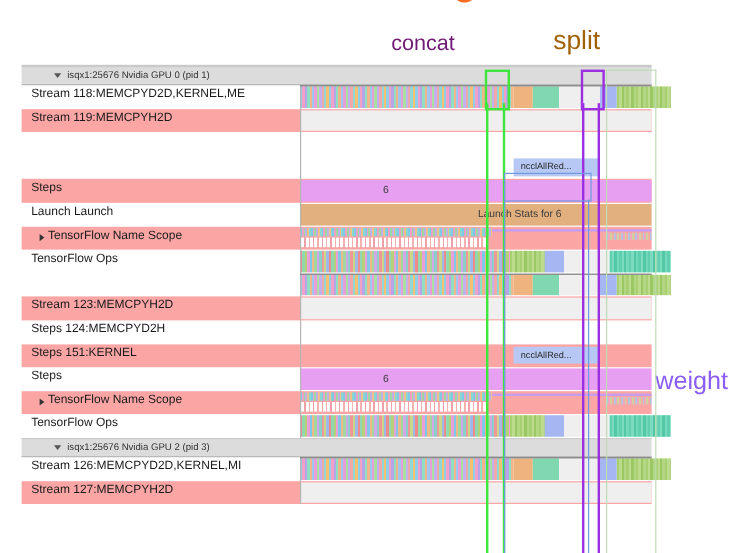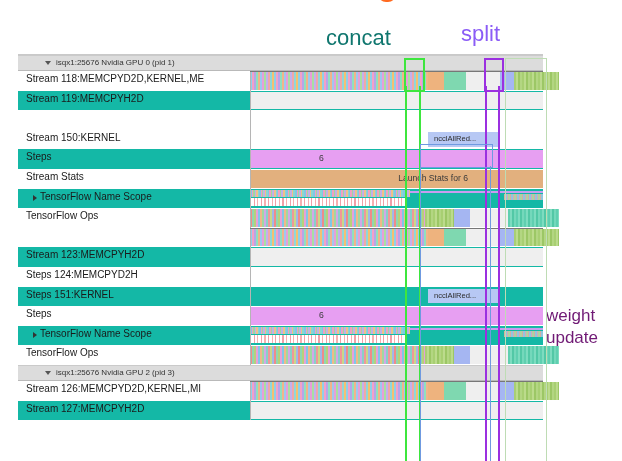--- a/index.html
+++ b/index.html
@@ -6,40 +6,40 @@
   body{
     width:622px;height:461px;overflow:hidden;position:relative;
     background:#ffffff;
     font-family:"Liberation Sans","DejaVu Sans",sans-serif;
     -webkit-font-smoothing:antialiased;
   }
   #root{position:absolute;left:0;top:0;width:622px;height:461px;}
 
   
   .annot{position:absolute;font-weight:400;white-space:nowrap;line-height:1;}
-  .annot-concat{left:326px;top:27px;font-size:22px;color:#0f766e;}
-  .annot-split{left:461px;top:23px;font-size:22px;color:#8b5cf6;}
+  .annot-concat{left:326px;top:27px;font-size:18px;color:#701a75;}
+  .annot-split{left:461px;top:23px;font-size:22px;color:#a16207;}
   .annot-nccl{left:423px;top:106px;font-size:20px;color:#4b7fdd;}
-  .annot-weight{left:546px;top:305px;font-size:17px;color:#701a75;line-height:1.28;}
+  .annot-weight{left:546px;top:305px;font-size:21px;color:#8b5cf6;line-height:1.28;}
   .annot-topcut{position:absolute;left:378px;top:-6px;width:18px;height:8px;
                 background:#ff6a20;border-radius:0 0 9px 9px;}
 
   
   .panel{position:absolute;left:18px;top:54px;width:525px;height:407px;
          background:#ffffff;border-top:1px solid #c9c9c9;}
   .group-header{position:relative;height:14px;background:#dcdcdc;
                 border-bottom:1px solid #b9b9b9;border-top:1px solid #cacaca;}
   .group-header .gh-text{position:absolute;left:38px;top:2px;font-size:8px;color:#333;
                 white-space:nowrap;}
   .group-header .gh-tri{position:absolute;left:27px;top:5px;width:0;height:0;
                 border-left:3.5px solid transparent;border-right:3.5px solid transparent;
                 border-top:4px solid #555;}
 
   .row{position:relative;height:19.6px;}
-  .row.alt{background:#14b8a6;}
+  .row.alt{background:#fca5a5;}
   .row .lbl{position:absolute;left:8px;top:2px;font-size:10px;color:#1a1a1a;
             white-space:nowrap;overflow:hidden;width:222px;}
   .row .lbl.indent{left:22px;}
   .row .tri{position:absolute;left:15px;top:6.5px;width:0;height:0;
             border-top:3.6px solid transparent;border-bottom:3.6px solid transparent;
             border-left:4.6px solid #333;}
   .track{position:absolute;left:232px;top:0;right:0;height:100%;}
 
   
   .col-div{position:absolute;left:232px;top:0;width:1px;height:100%;background:#b5b5b5;z-index:6;}
@@ -99,21 +99,20 @@
 
 <div id="root">
 
   <div class="annot-topcut"></div>
 
   <div class="annot annot-concat">concat</div>
   <div class="annot annot-split">split</div>
   <div class="annot annot-nccl">nccl</div>
   <div class="annot annot-weight">
     <div>weight</div>
-    <div>update</div>
   </div>
 
   <div class="panel">
     <div id="groups">
         <div class="group-header">
           <div class="gh-tri"></div>
           <div class="gh-text">isqx1:25676 Nvidia GPU 0 (pid 1)</div>
         </div>
         <div class="row">
           <div class="lbl">Stream 118:MEMCPYD2D,KERNEL,ME</div>
@@ -135,39 +134,38 @@
           </div>
           <div class="col-div"></div>
         </div>
         <div class="row">
           <div class="track">
             <div class="bar full" style="left: 0px; width: 293px; background: rgb(255, 255, 255);"></div>
           </div>
           <div class="col-div"></div>
         </div>
         <div class="row">
-          <div class="lbl">Stream 150:KERNEL</div>
           <div class="track">
             <div class="ncclbar" style="left: 178px; width: 72px;">
               <div class="t">ncclAllRed...</div>
             </div>
           </div>
           <div class="col-div"></div>
         </div>
         <div class="row alt">
           <div class="lbl">Steps</div>
           <div class="track">
             <div class="bar full" style="left: 0px; width: 293px; background: rgb(231, 159, 242);">
               <div class="bar-lbl" style="line-height: 17.6px; width: 293px; text-align: center; margin-left: -75px;">6</div>
             </div>
           </div>
           <div class="col-div"></div>
         </div>
         <div class="row">
-          <div class="lbl">Stream Stats</div>
+          <div class="lbl">Launch Launch</div>
           <div class="track">
             <div class="bar full" style="left: 0px; width: 293px; background: rgb(226, 176, 126);">
               <div class="bar-lbl" style="line-height: 17.6px; width: 293px; text-align: right; margin-left: -75px;">Launch Stats for 6</div>
             </div>
           </div>
           <div class="col-div"></div>
         </div>
         <div class="row alt">
           <div class="tri"></div>
           <div class="lbl indent">TensorFlow Name Scope</div>

